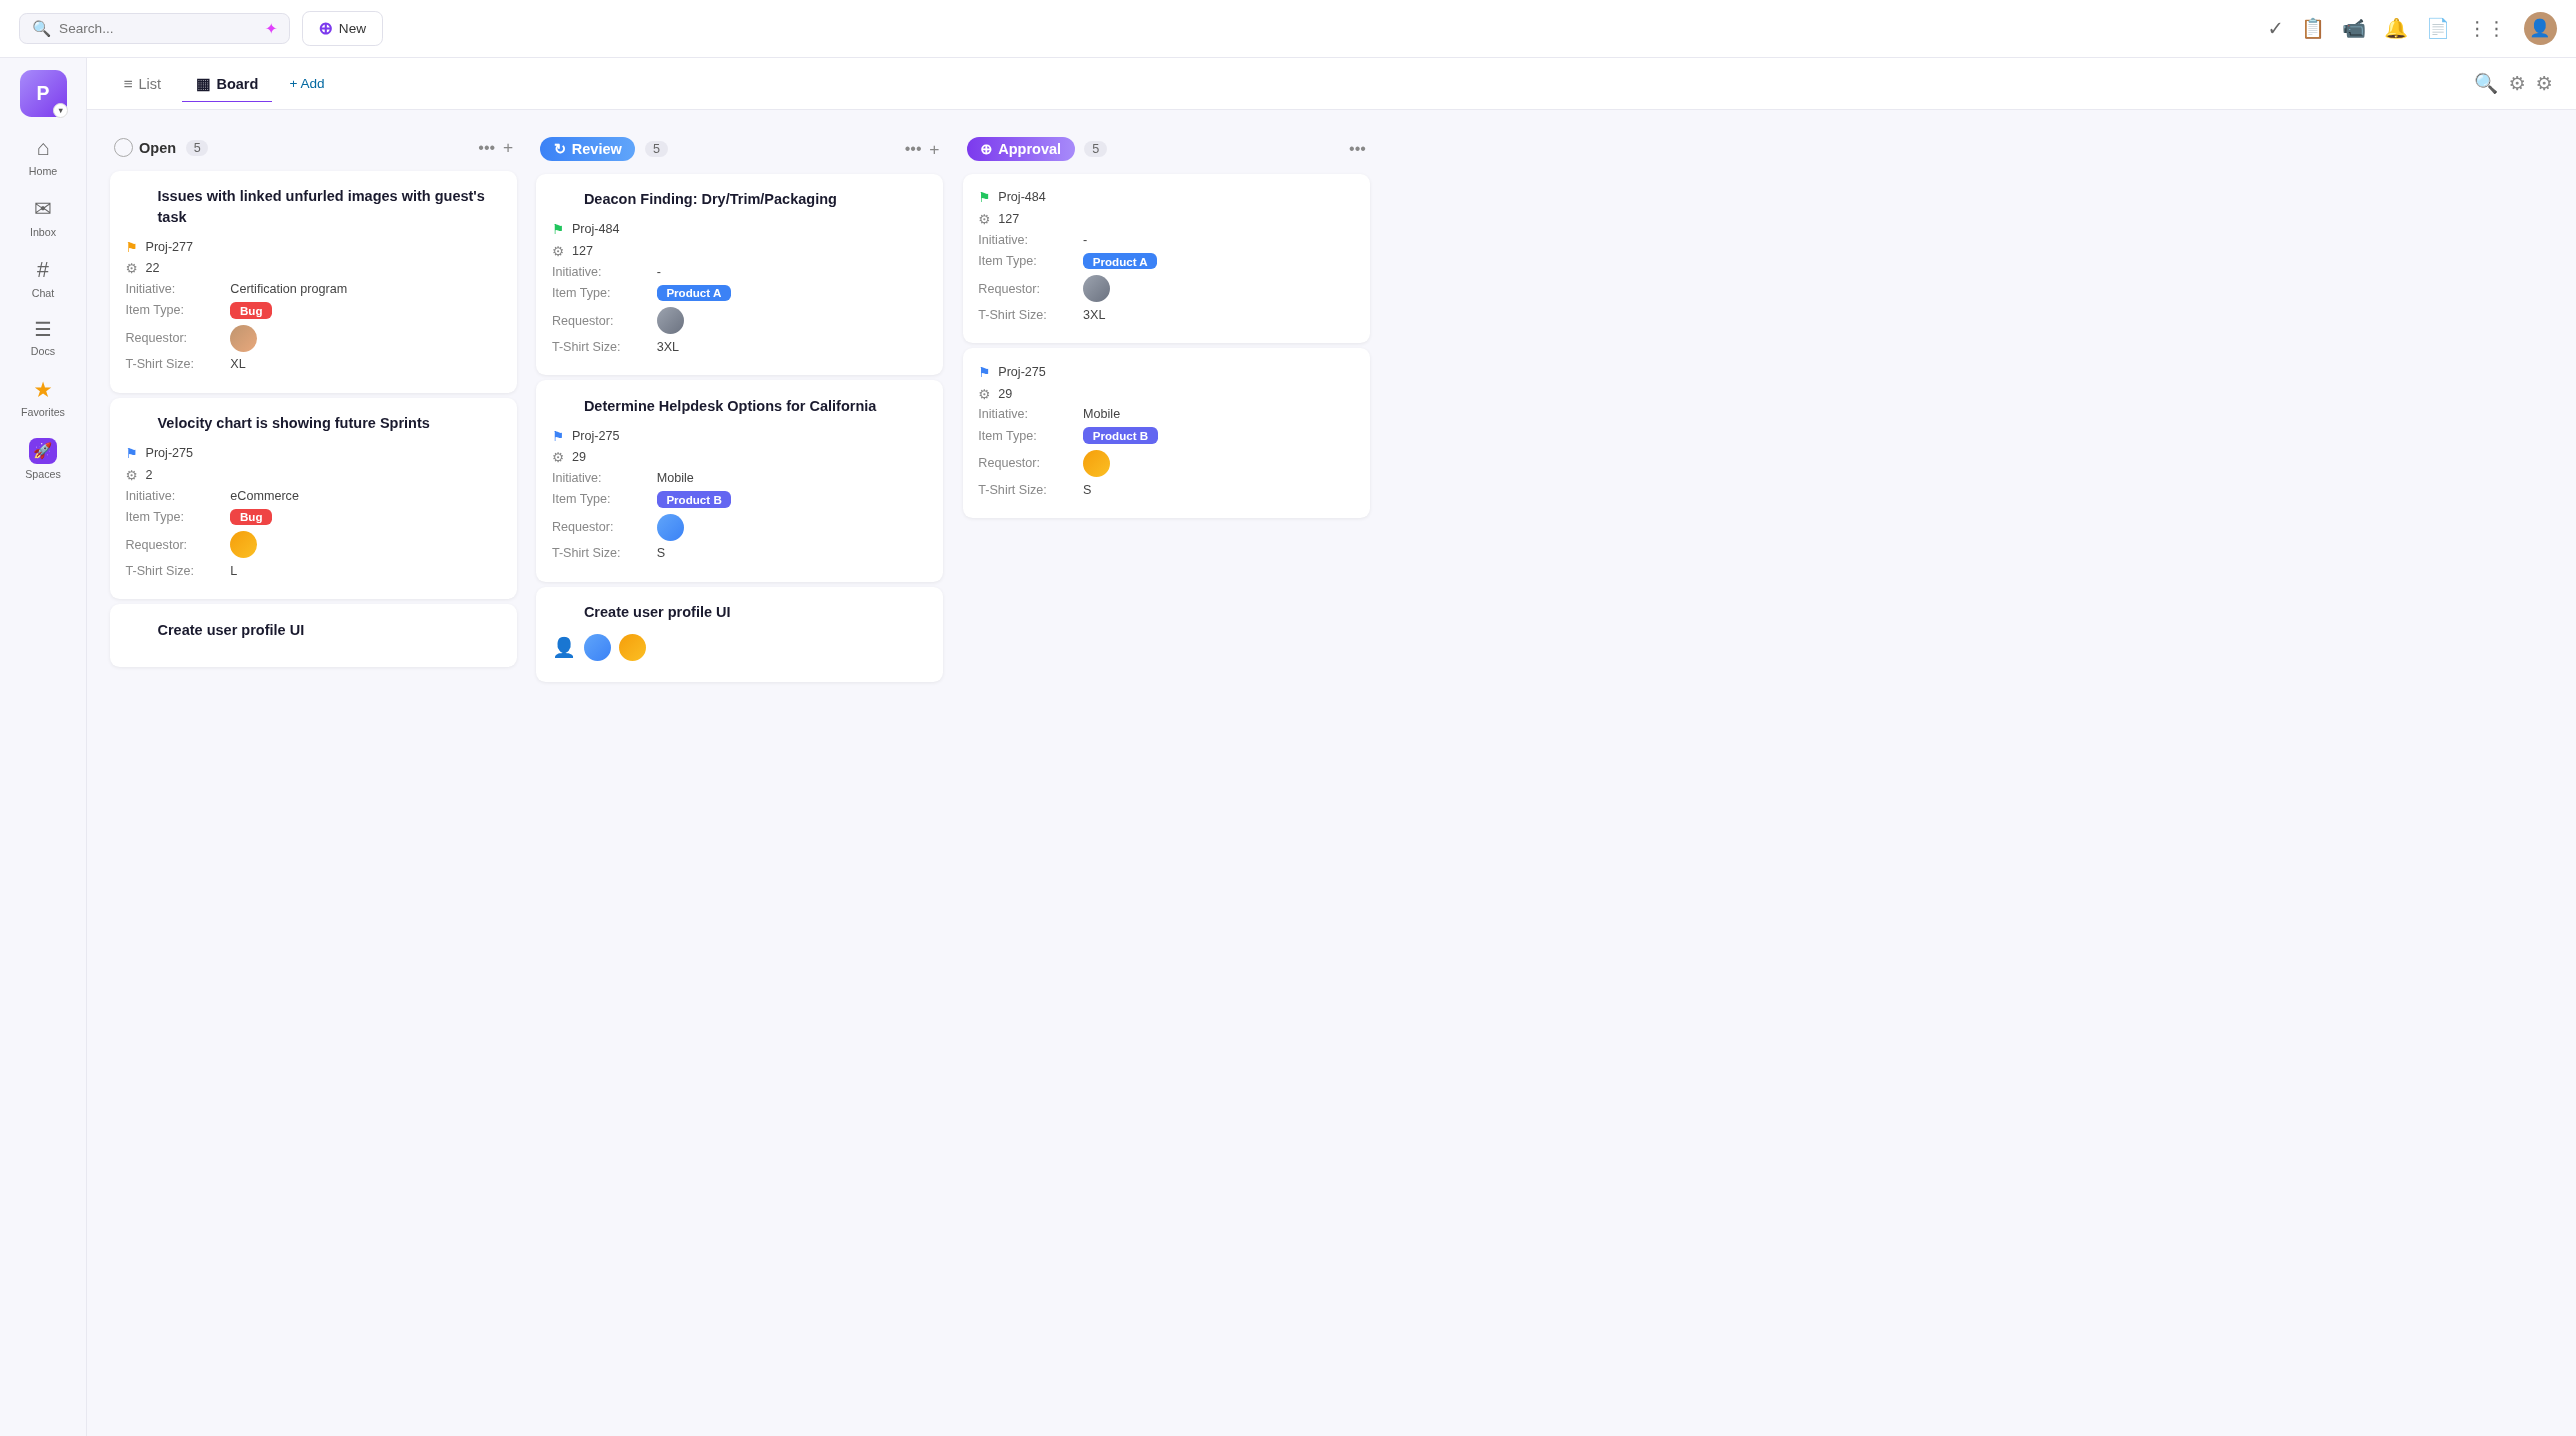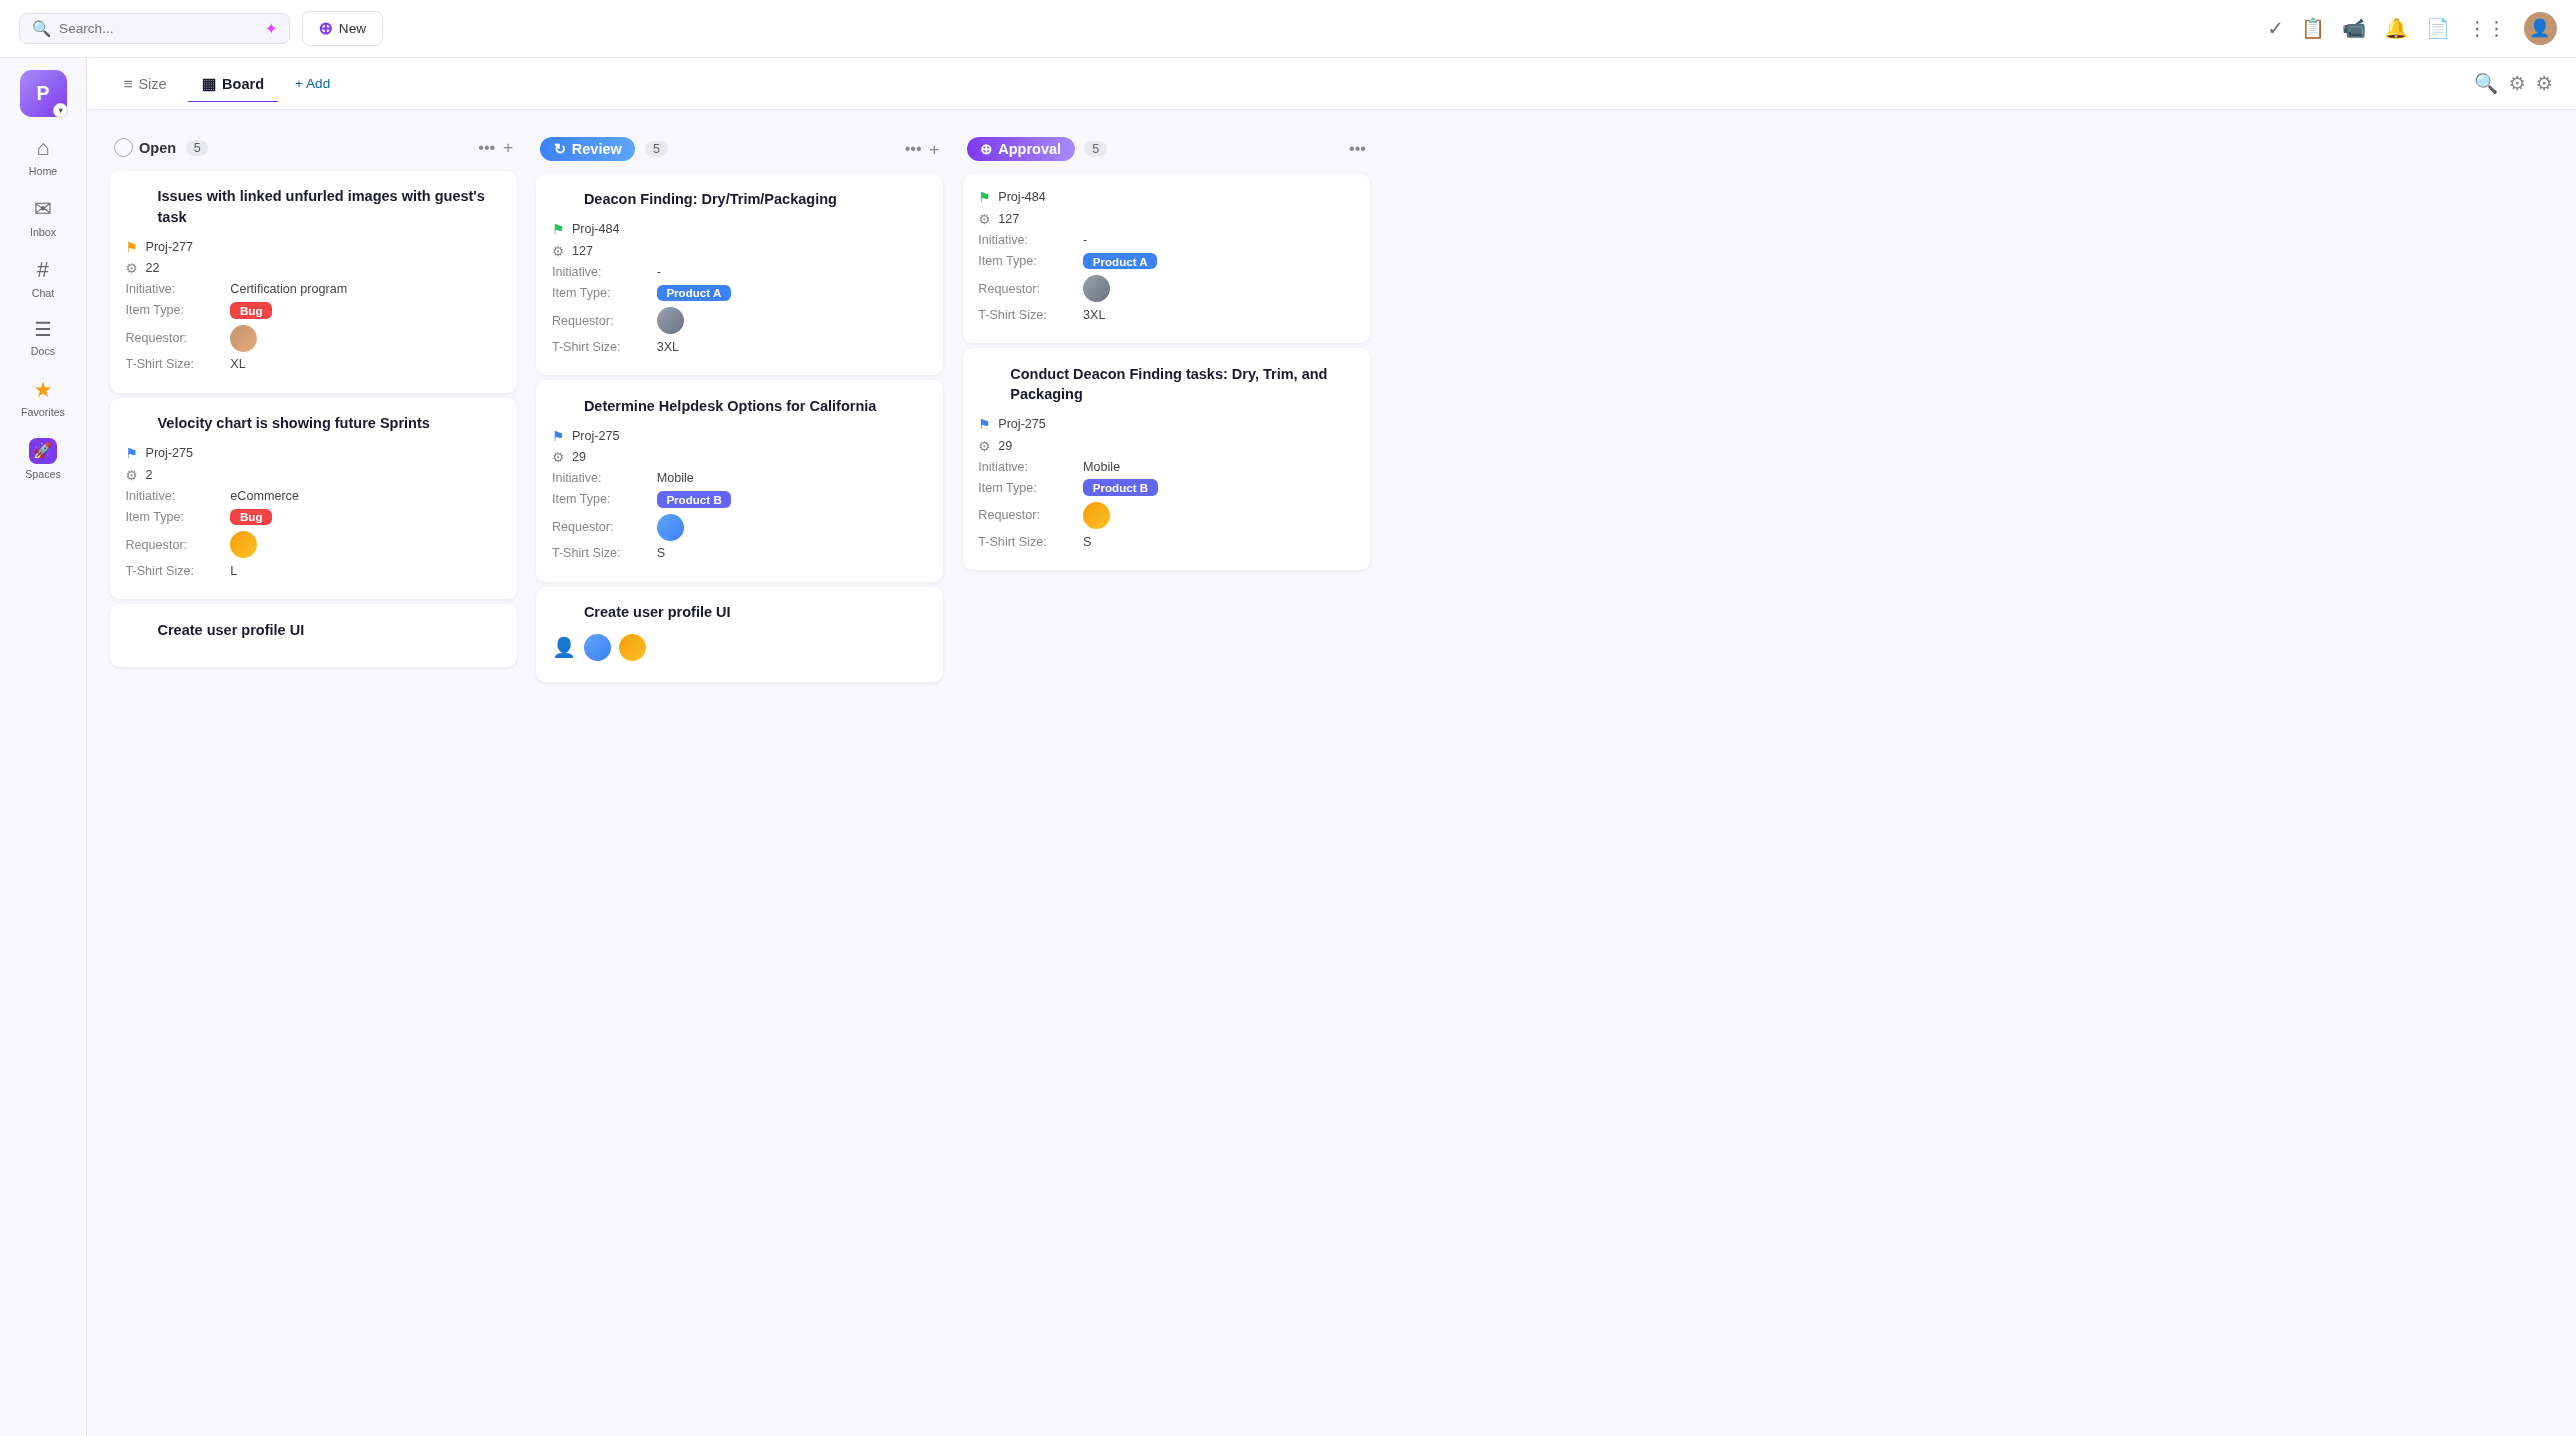--- a/index.html
+++ b/index.html
@@ -135,21 +135,21 @@
       <span class="icon" style="background:#7c3aed;border-radius:7.8px;padding:3.9px;color:#fff;font-size:15.5px;">🚀</span>
       <span class="label">Spaces</span>
     </div>
   </div>
 
   <div class="content">
 
     <div class="subheader">
       <div class="tab-btn">
         <span class="tab-icon">≡</span>
-        <span>Size</span>
+        <span>List</span>
       </div>
       <div class="tab-btn active">
         <span class="tab-icon">▦</span>
         <span>Board</span>
       </div>
       <div class="add-btn">
         <span>+ Add</span>
       </div>
       <div class="subheader-right">
         <span class="subheader-icon">🔍</span>
@@ -346,21 +346,20 @@
             <span class="card-label">Requestor:</span>
             <div class="avatar-sm person4"></div>
           </div>
           <div class="card-row">
             <span class="card-label">T-Shirt Size:</span>
             <span class="card-value">3XL</span>
           </div>
         </div>
 
         <div class="card">
-          <div class="card-title">Conduct Deacon Finding tasks: Dry, Trim, and Packaging</div>
           <div class="card-row">
             <span class="flag-blue">⚑</span>
             <span class="card-value">Proj-275</span>
           </div>
           <div class="card-row">
             <span class="gear-icon-sm">⚙</span>
             <span class="card-value">29</span>
           </div>
           <div class="card-row">
             <span class="card-label">Initiative:</span>

